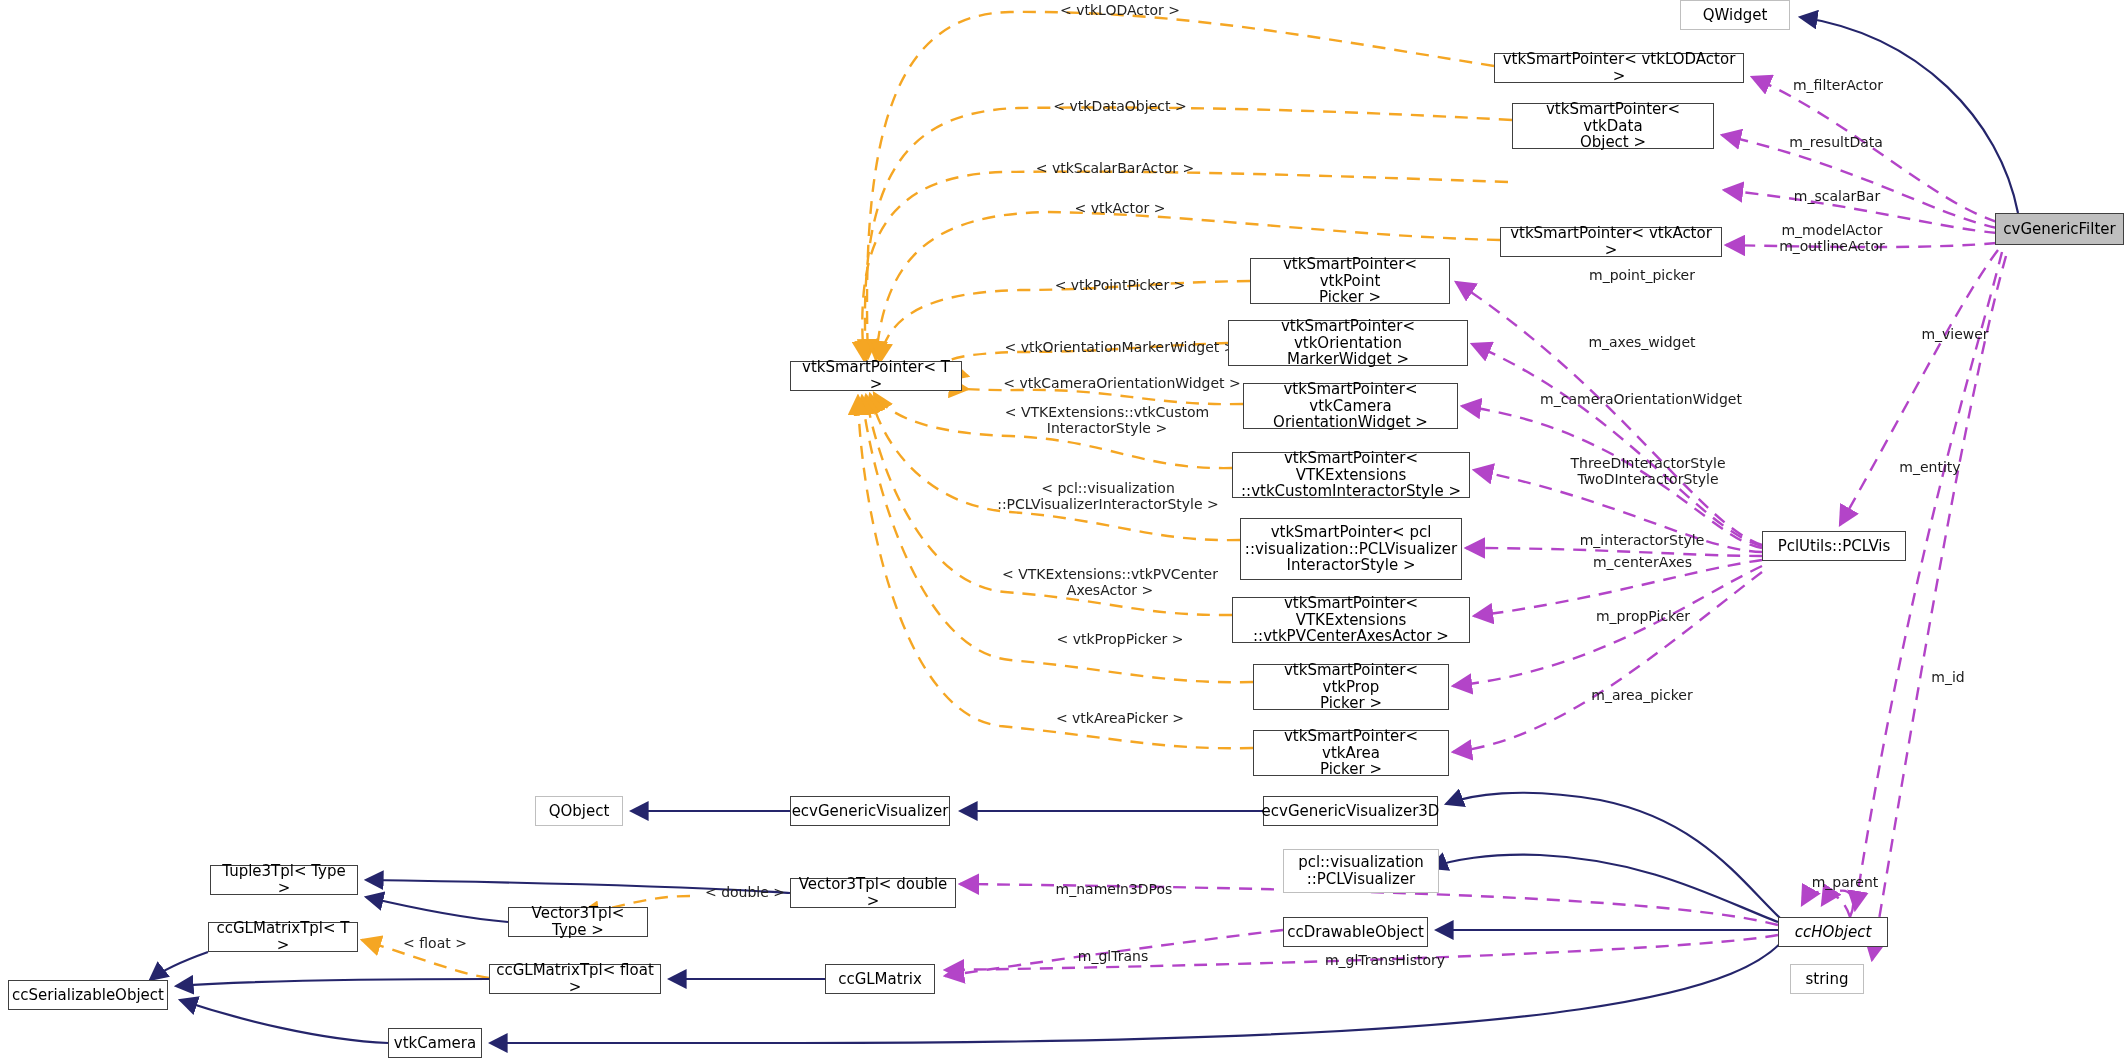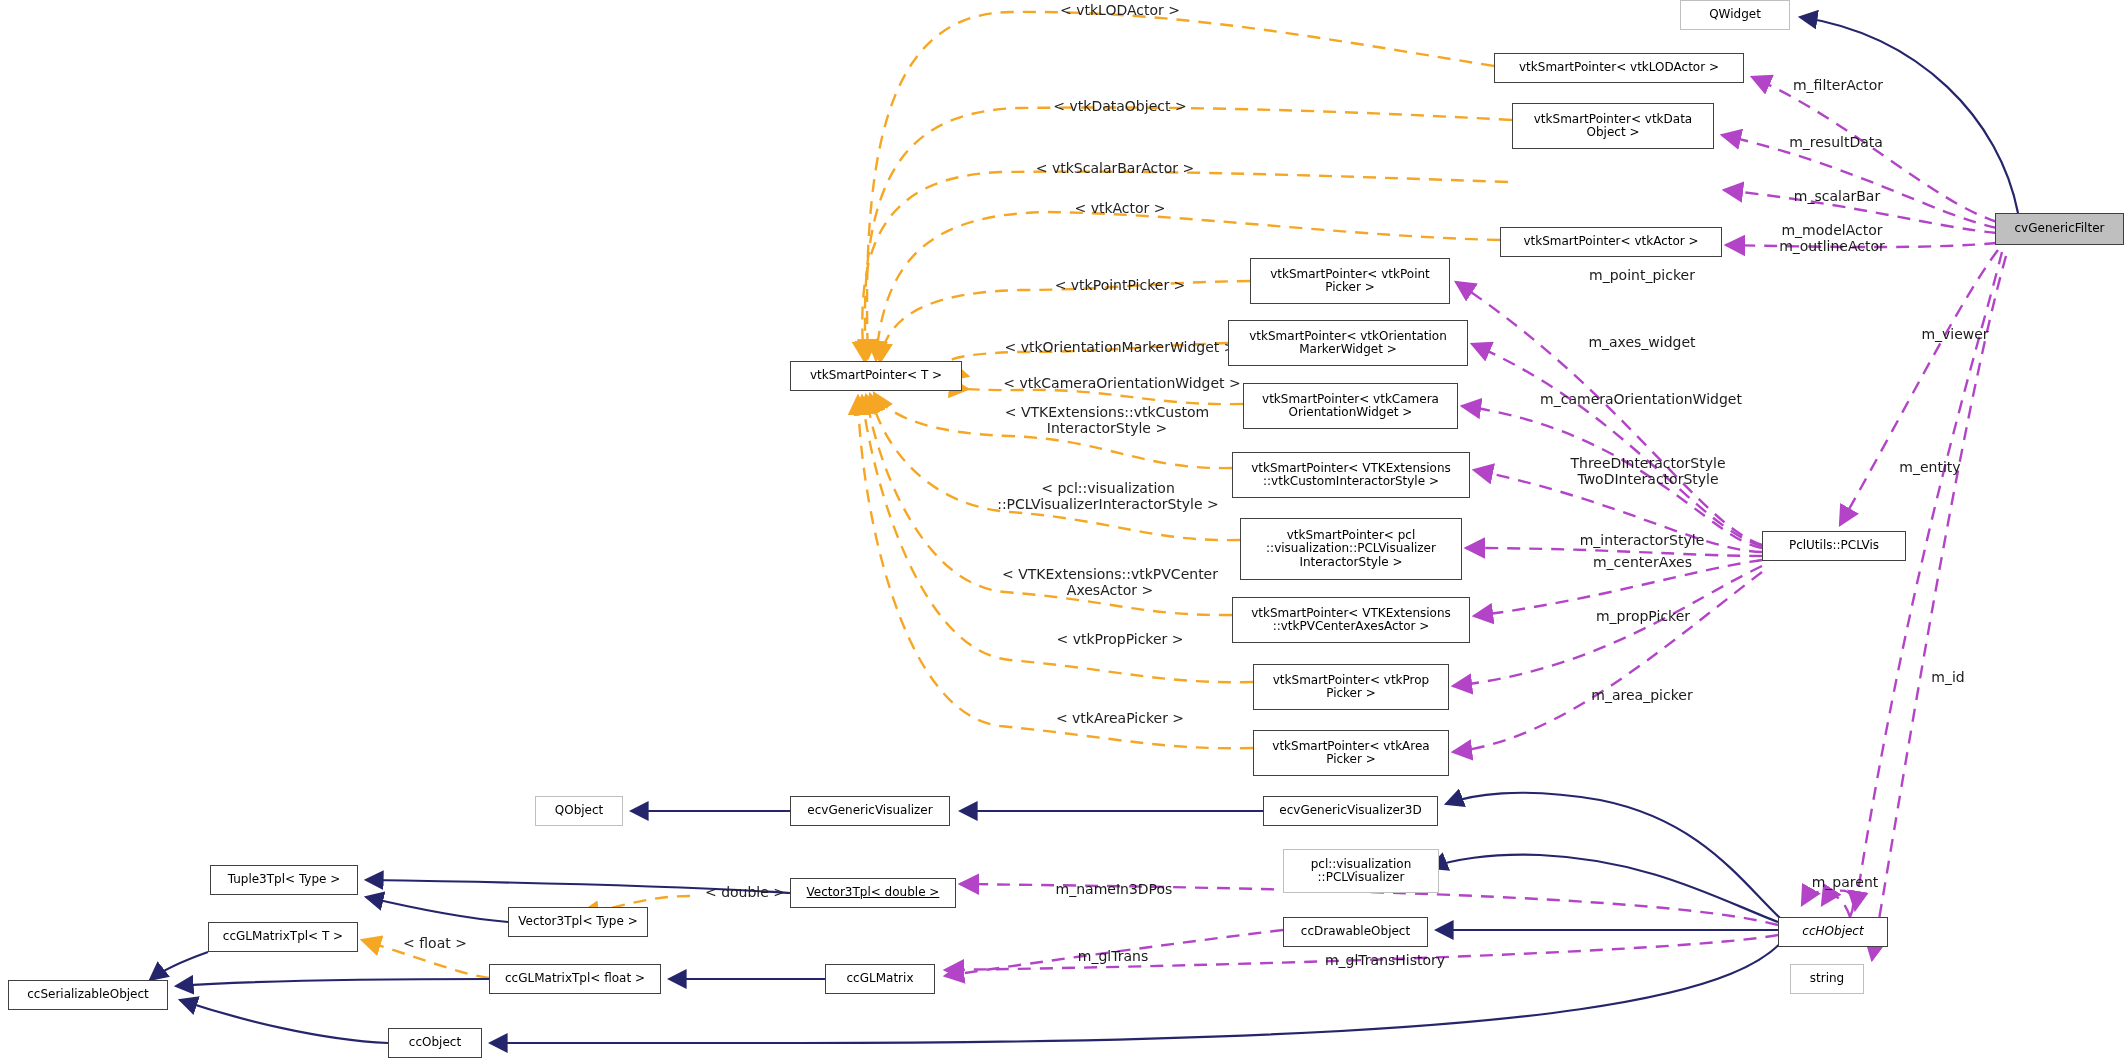--- a/index.html
+++ b/index.html
@@ -11,21 +11,21 @@
     font-family:"DejaVu Sans","Liberation Sans",sans-serif;
     overflow:hidden;
   }
   svg#edges{position:absolute;left:0;top:0;width:2124px;height:1063px;pointer-events:none;}
 
   .node{
     position:absolute;
     box-sizing:border-box;
     display:flex;align-items:center;justify-content:center;
     text-align:center;
-    font-size:12px;
+    font-size:15px;
     line-height:1.12;
     color:#000000;
     background:#ffffff;
     border:1.6px solid #404040;
     padding:2px 6px;
     white-space:pre-line;
     z-index:3;
   }
   .node.ext{ border:1px solid #bfbfbf; background:#ffffff; }
   .node.current{ background:#bfbfbf; border:1.6px solid #404040; }
@@ -139,29 +139,29 @@
 Picker &gt;</div>
     <div class="node" style="left: 1253px; top: 730px; width: 196px; height: 46px;">vtkSmartPointer&lt; vtkArea
 Picker &gt;</div>
     <div class="node ext" style="left: 535px; top: 796px; width: 88px; height: 30px;">QObject</div>
     <div class="node" style="left: 790px; top: 796px; width: 160px; height: 30px;">ecvGenericVisualizer</div>
     <div class="node" style="left: 1263px; top: 796px; width: 175px; height: 30px;">ecvGenericVisualizer3D</div>
     <div class="node" style="left: 210px; top: 865px; width: 148px; height: 30px;">Tuple3Tpl&lt; Type &gt;</div>
     <div class="node ext" style="left: 1283px; top: 849px; width: 156px; height: 44px;">pcl::visualization
 ::PCLVisualizer</div>
     <div class="node" style="left: 508px; top: 907px; width: 140px; height: 30px;">Vector3Tpl&lt; Type &gt;</div>
-    <div class="node" style="left: 790px; top: 878px; width: 166px; height: 30px; text-decoration: underline;">Vector3Tpl&lt; double &gt;</div>
+    <div class="node" style="left: 790px; top: 878px; width: 166px; height: 30px;">Vector3Tpl&lt; double &gt;</div>
     <div class="node" style="left: 208px; top: 922px; width: 150px; height: 30px;">ccGLMatrixTpl&lt; T &gt;</div>
     <div class="node" style="left: 1283px; top: 917px; width: 145px; height: 30px;">ccDrawableObject</div>
     <div class="node" style="left: 1778px; top: 917px; width: 110px; height: 30px; font-style: italic;">ccHObject</div>
     <div class="node" style="left: 8px; top: 980px; width: 160px; height: 30px;">ccSerializableObject</div>
     <div class="node" style="left: 489px; top: 964px; width: 172px; height: 30px;">ccGLMatrixTpl&lt; float &gt;</div>
     <div class="node" style="left: 825px; top: 964px; width: 110px; height: 30px;">ccGLMatrix</div>
     <div class="node ext" style="left: 1790px; top: 964px; width: 74px; height: 30px;">string</div>
-    <div class="node" style="left: 388px; top: 1028px; width: 94px; height: 30px;">ccObject</div>
+    <div class="node" style="left: 388px; top: 1028px; width: 94px; height: 30px;">vtkCamera</div>
     <div class="elabel tpl" style="left: 1035px; top: 3px; width: 170px;">&lt; vtkLODActor &gt;</div>
     <div class="elabel tpl" style="left: 1025px; top: 99px; width: 190px;">&lt; vtkDataObject &gt;</div>
     <div class="elabel tpl" style="left: 1000px; top: 161px; width: 230px;">&lt; vtkScalarBarActor &gt;</div>
     <div class="elabel tpl" style="left: 1045px; top: 201px; width: 150px;">&lt; vtkActor &gt;</div>
     <div class="elabel tpl" style="left: 1020px; top: 278px; width: 200px;">&lt; vtkPointPicker &gt;</div>
     <div class="elabel tpl" style="left: 955px; top: 340px; width: 330px;">&lt; vtkOrientationMarkerWidget &gt;</div>
     <div class="elabel tpl" style="left: 957px; top: 376px; width: 330px;">&lt; vtkCameraOrientationWidget &gt;</div>
     <div class="elabel tpl" style="left: 962px; top: 405px; width: 290px;">&lt; VTKExtensions::vtkCustom
 InteractorStyle &gt;</div>
     <div class="elabel tpl" style="left: 943px; top: 481px; width: 330px;">&lt; pcl::visualization

